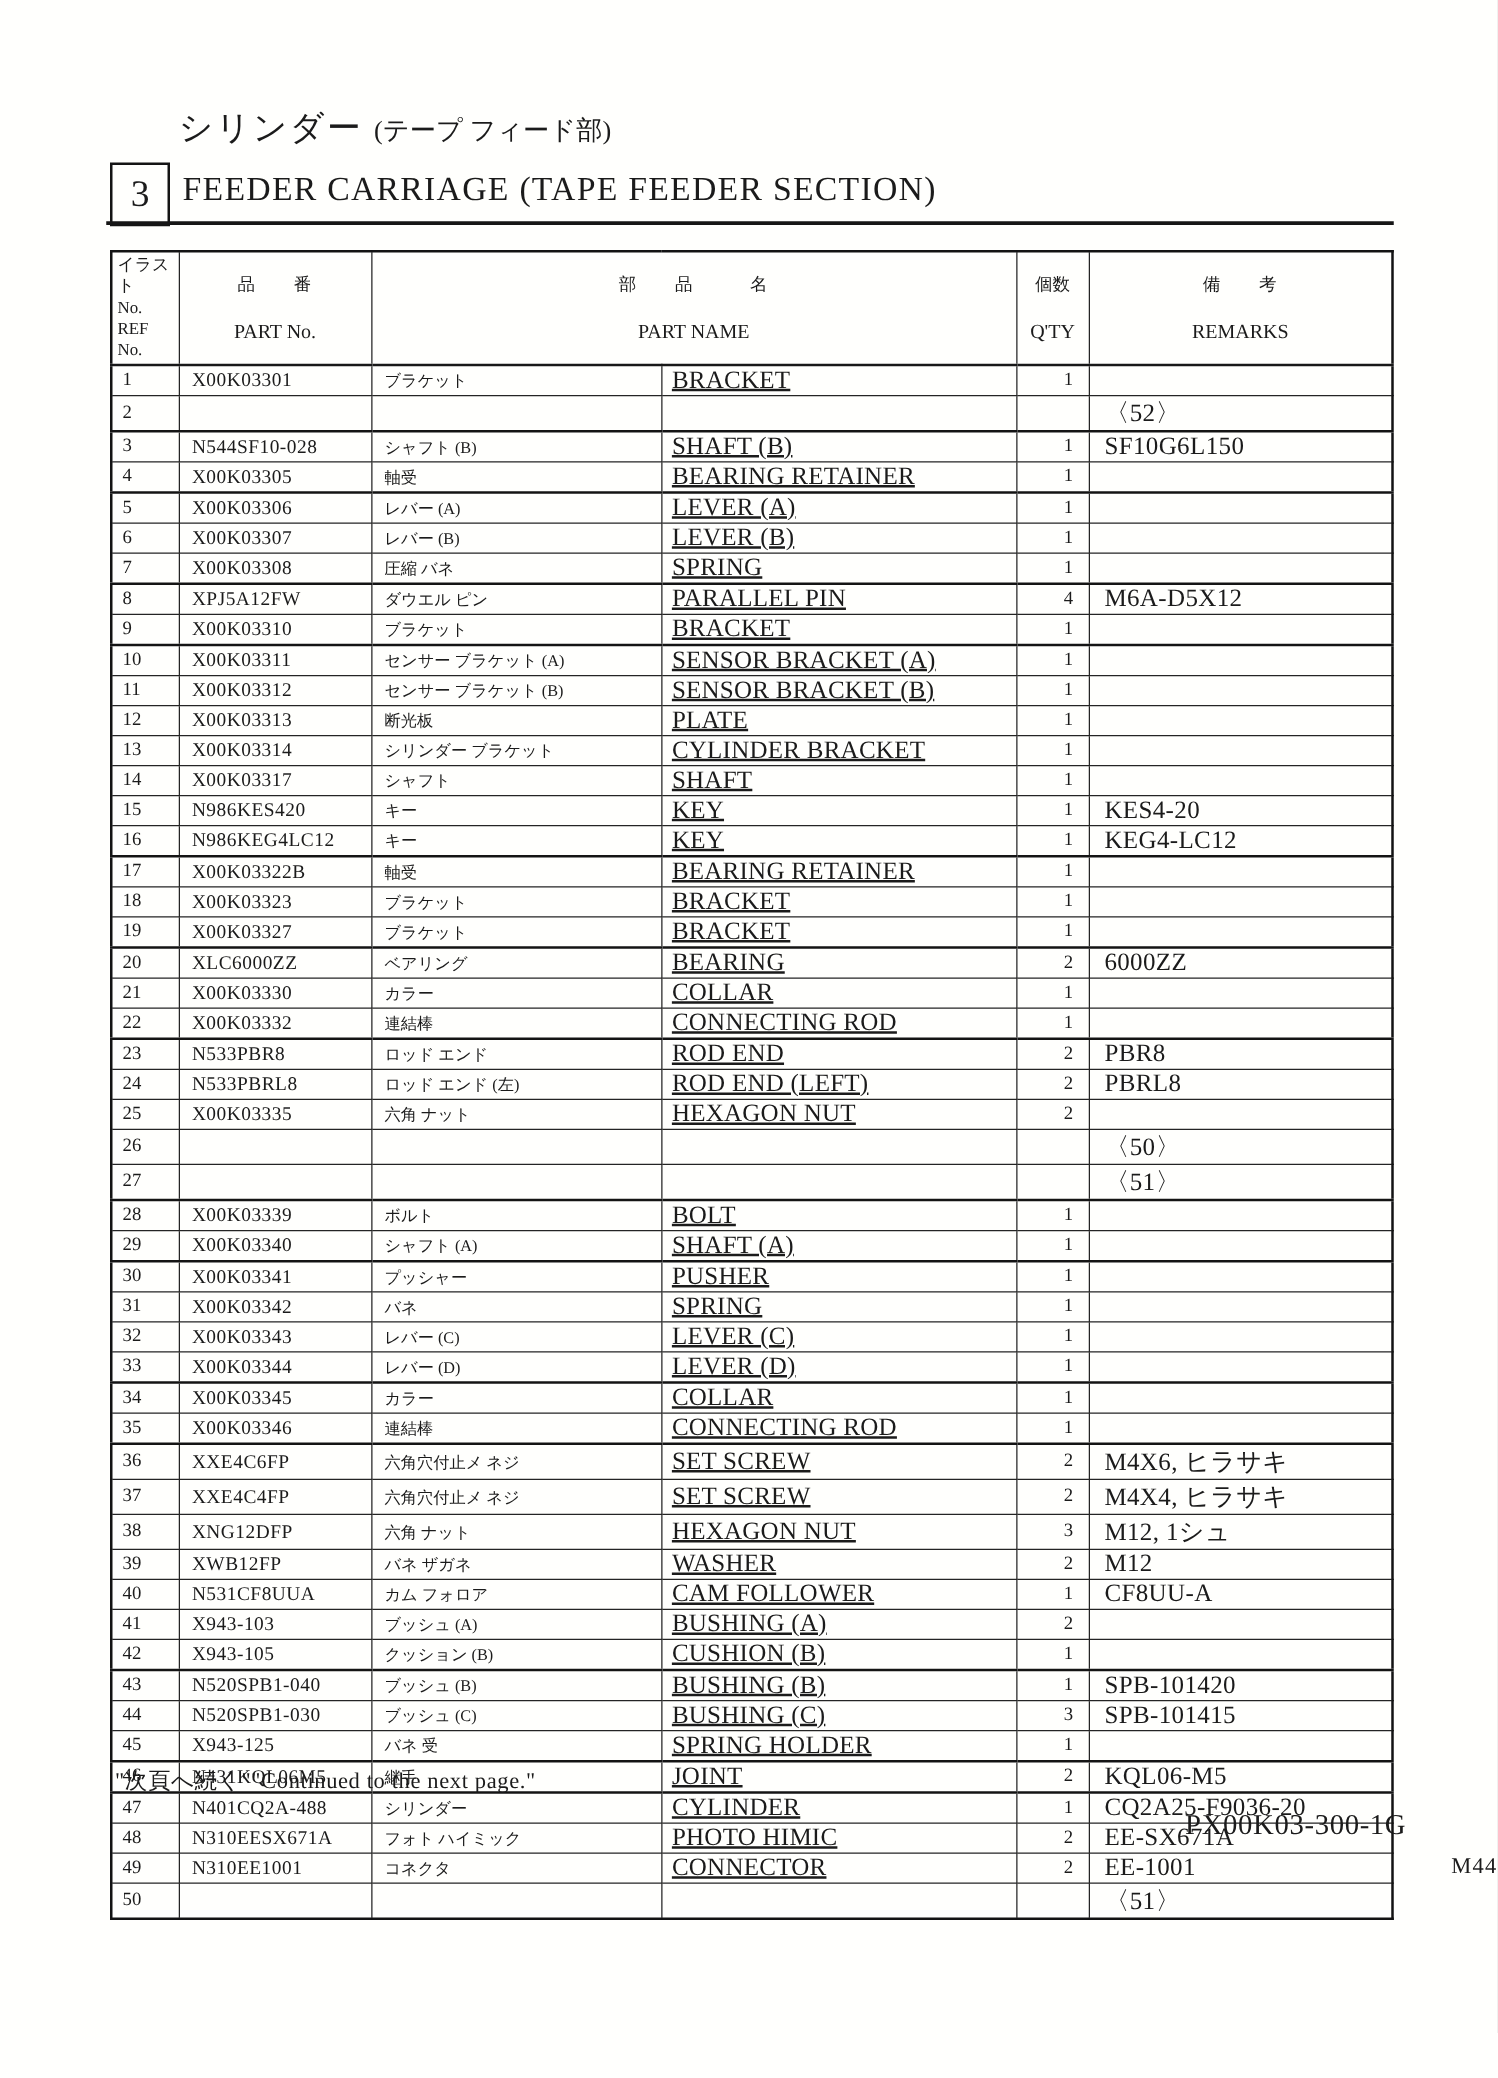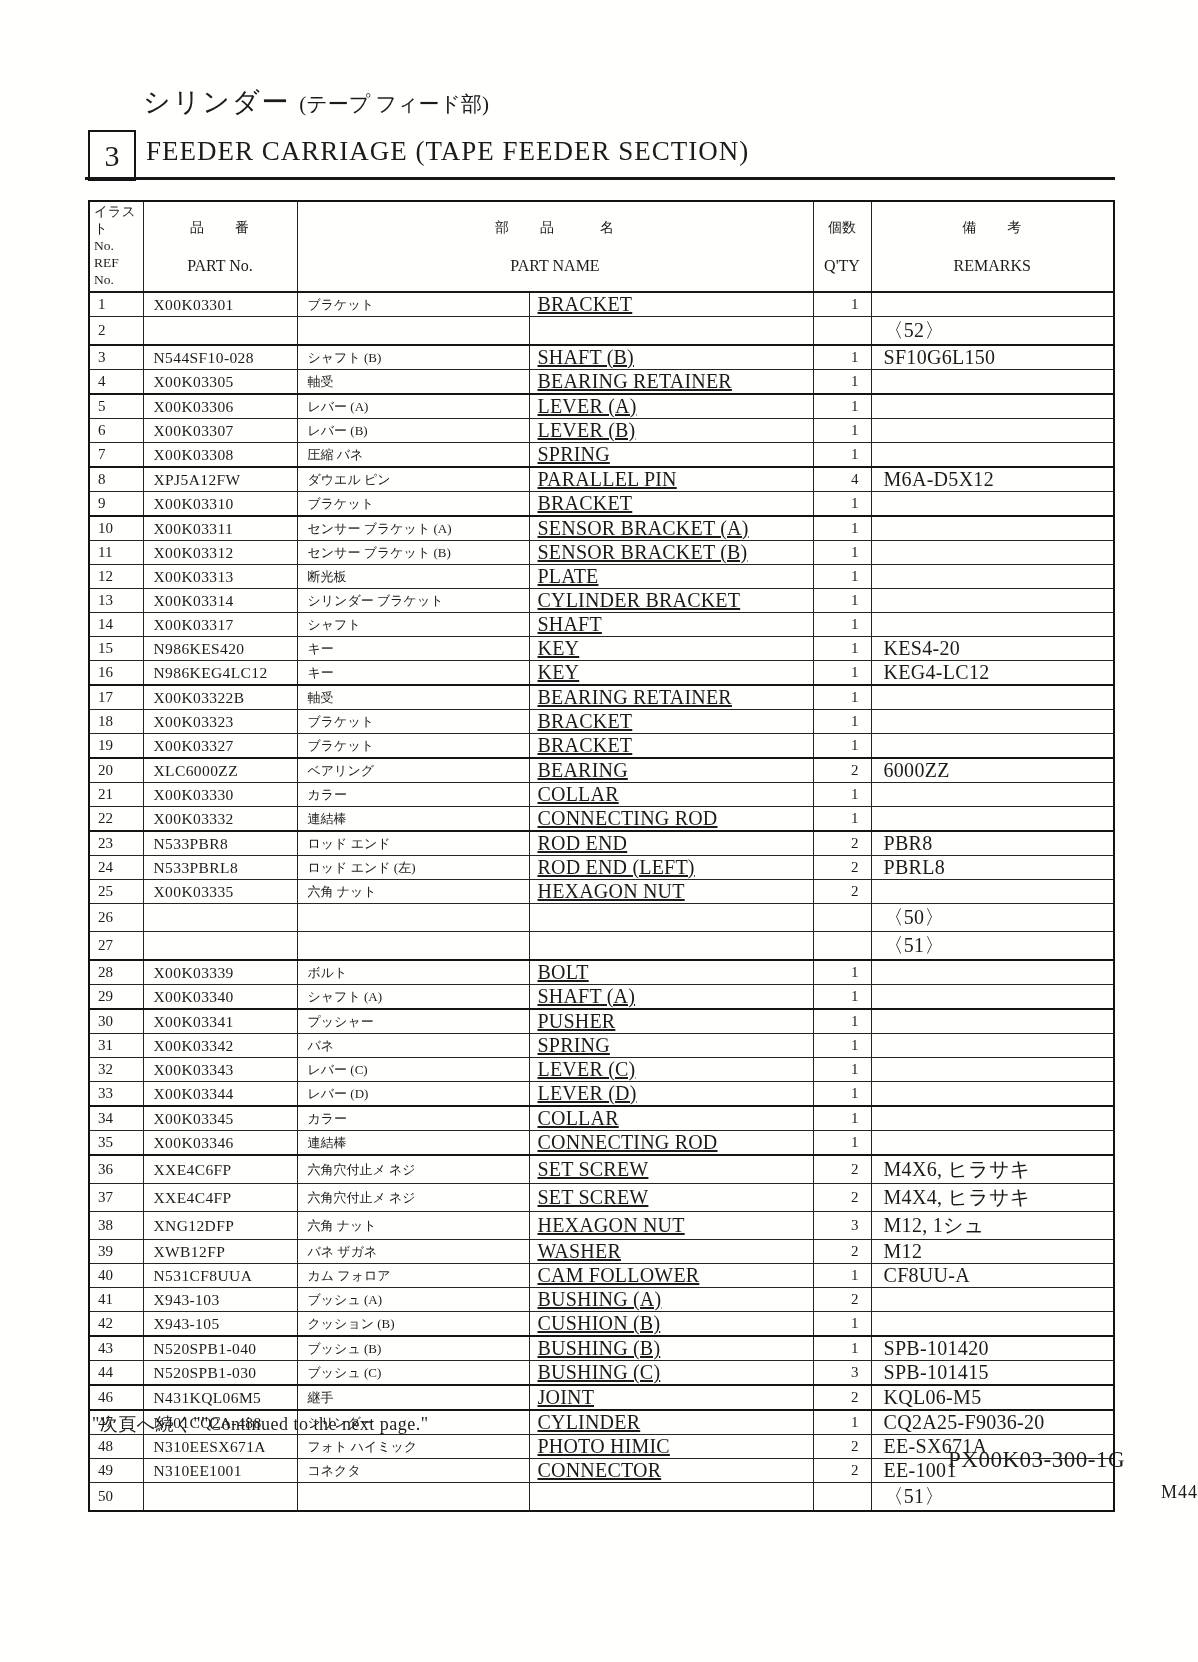--- a/index.html
+++ b/index.html
@@ -472,20 +472,28 @@
           <td class="rem">SPB-101420</td>
         </tr>
         <tr>
           <td class="ref">44</td>
           <td class="pno">N520SPB1-030</td>
           <td class="jp">ブッシュ (C)</td>
           <td class="en">BUSHING (C)</td>
           <td class="qty">3</td>
           <td class="rem">SPB-101415</td>
         </tr>
+        <tr>
+          <td class="ref">45</td>
+          <td class="pno">X943-125</td>
+          <td class="jp">バネ 受</td>
+          <td class="en">SPRING HOLDER</td>
+          <td class="qty">1</td>
+          <td class="rem"></td>
+        </tr>
         <tr class="thick">
           <td class="ref">46</td>
           <td class="pno">N431KQL06M5</td>
           <td class="jp">継手</td>
           <td class="en">JOINT</td>
           <td class="qty">2</td>
           <td class="rem">KQL06-M5</td>
         </tr>
         <tr class="thick">
           <td class="ref">47</td>

